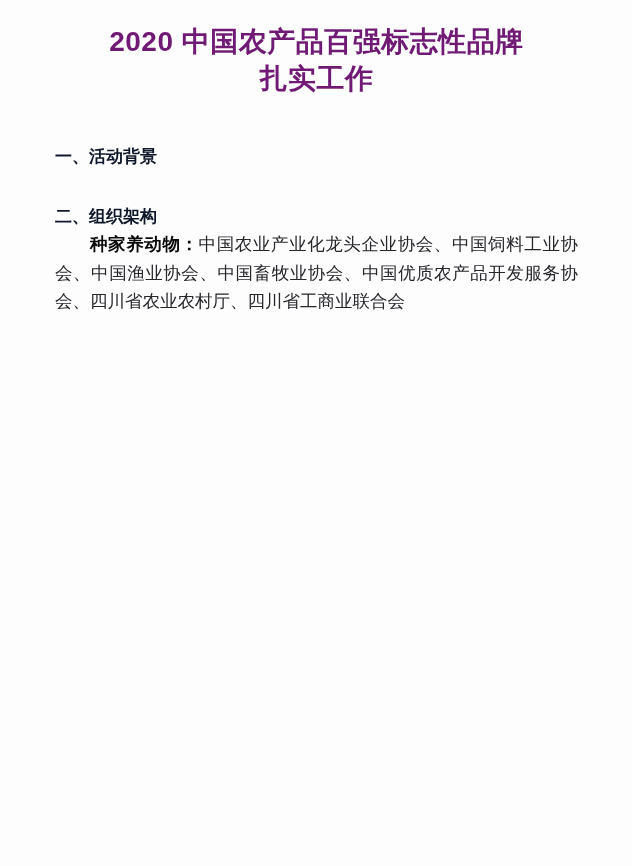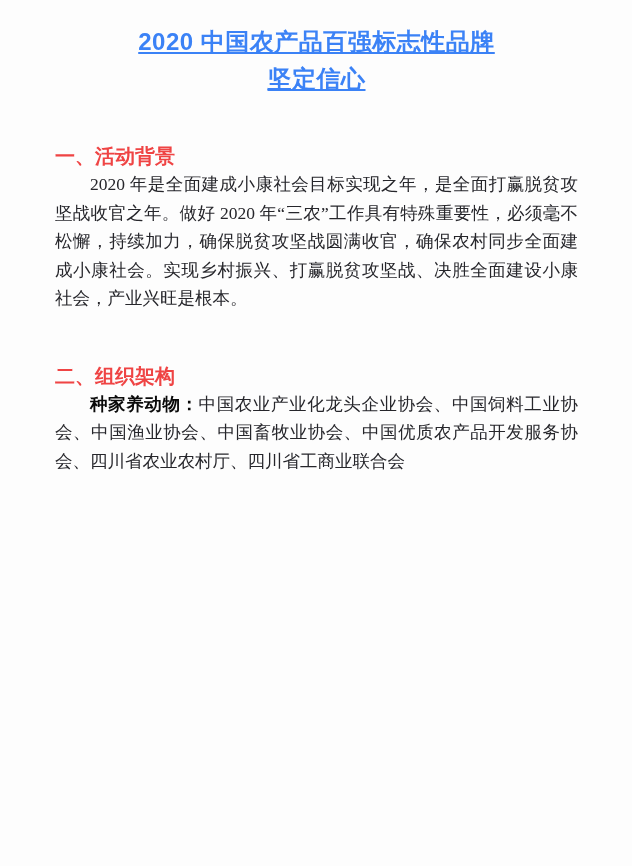--- a/index.html
+++ b/index.html
@@ -17,42 +17,41 @@
     width: 632px;
     height: 866px;
     padding: 23px 54px 0 55px;
     background: #fdfdfd;
   }
   .doc-title {
     margin: 0;
     text-align: center;
     font-family: "Liberation Sans", "DejaVu Sans", sans-serif;
     font-weight: bold;
-    font-size: 24px;
+    font-size: 28px;
     line-height: 37px;
-    color: #3b82f6;
+    color: #701a75;
     letter-spacing: 0.5px;
-    text-decoration: underline;
   }
   .doc-title .title-line {
     display: block;
   }
   .section-heading {
     font-family: Liberation Sans, sans-serif;
     font-weight: bold;
-    font-size: 20px;
+    font-size: 17px;
     line-height: 27px;
-    color: #ef4444;
+    color: #0f172a;
     margin: 0;
   }
   .section-heading.first {
     margin-top: 46px;
   }
   .section-heading.second {
-    margin-top: 50px;
+    margin-top: 33px;
   }
   .body-para {
     margin: 0;
     font-family: "Liberation Serif", "DejaVu Serif", serif;
     font-size: 17.5px;
     line-height: 28.5px;
     color: #26262b;
     text-align: justify;
     text-indent: 2em;
     word-break: break-word;
@@ -63,26 +62,25 @@
     color: #0a0a0a;
   }
 </style>
 </head>
 <body>
 
 <div class="page">
 
   <h1 class="doc-title">
     <span class="title-line">2020 中国农产品百强标志性品牌</span>
-    <span class="title-line">坚定信心</span>
+    <span class="title-line">扎实工作</span>
   </h1>
 
   <h2 class="section-heading first">一、活动背景</h2>
 
-  <p class="body-para">2020 年是全面建成小康社会目标实现之年，是全面打赢脱贫攻坚战收官之年。做好 2020 年“三农”工作具有特殊重要性，必须毫不松懈，持续加力，确保脱贫攻坚战圆满收官，确保农村同步全面建成小康社会。实现乡村振兴、打赢脱贫攻坚战、决胜全面建设小康社会，产业兴旺是根本。</p>
 
 
 
   <h2 class="section-heading second">二、组织架构</h2>
 
   <p class="body-para">
     <span class="lead-label">种家养动物：</span><span>中国农业产业化龙头企业协会、中国饲料工业协会、中国渔业协会、中国畜牧业协会、中国优质农产品开发服务协会、四川省农业农村厅、四川省工商业联合会</span>
   </p>
 
 </div>

